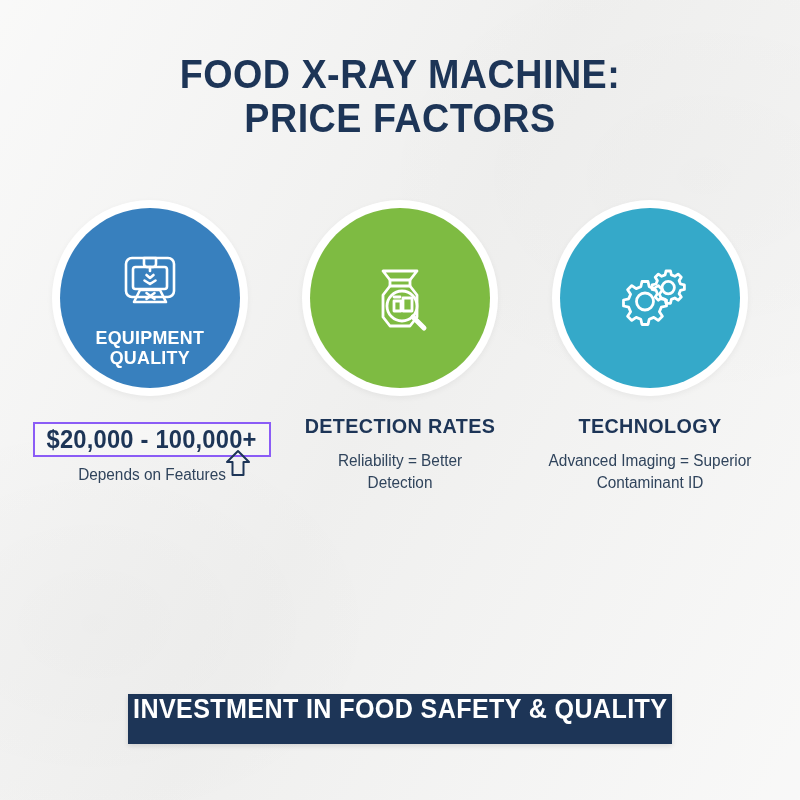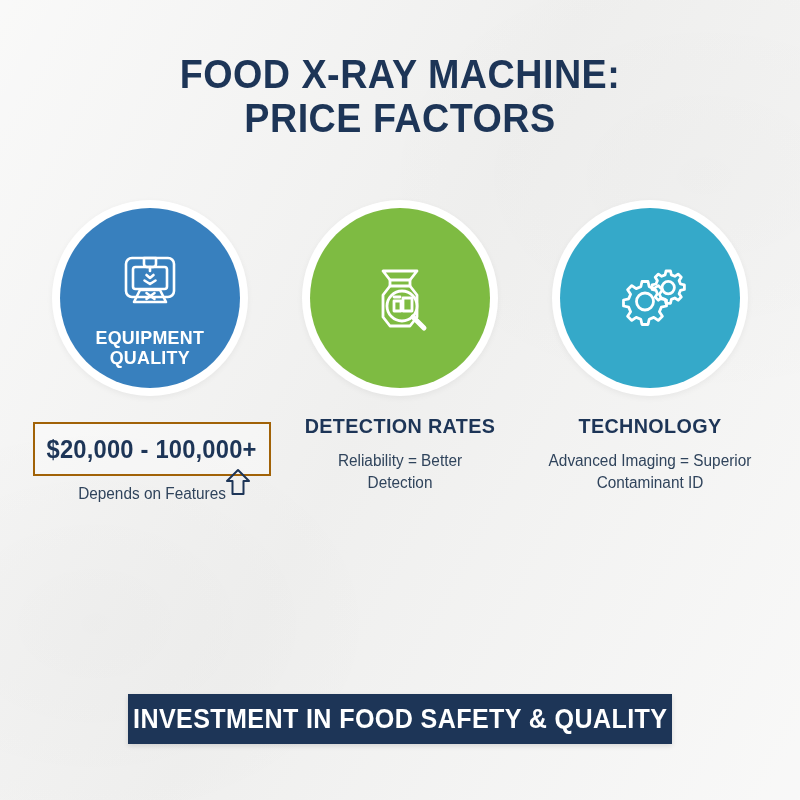--- a/index.html
+++ b/index.html
@@ -147,23 +147,23 @@
 
   
   .price-block {
     position: absolute;
     top: 222px;
     left: 8px;
     width: 238px;
   }
   .price-box {
     position: relative;
-    border: 2px solid #a16207;
+    border: 2px solid #8b5cf6;
     background: rgba(255,255,255,0.35);
-    height: 54px;
+    height: 35px;
     display: flex;
     align-items: center;
     justify-content: center;
   }
   .price-text {
     color: #1d3557;
     font-family: "Liberation Sans Narrow", "Liberation Sans", sans-serif;
     font-weight: bold;
     font-size: 25px;
     letter-spacing: 0.2px;
@@ -189,21 +189,20 @@
 
   
   .banner {
     position: absolute;
     left: 128px;
     top: 694px;
     width: 544px;
     height: 50px;
     background: #1d3557;
     display: flex;
-    align-items: center;
     justify-content: center;
     box-shadow: 0 2px 5px rgba(0,0,0,0.12);
   }
   .banner-text {
     color: #ffffff;
     font-family: "Liberation Sans Narrow", "Liberation Sans", sans-serif;
     font-weight: bold;
     font-size: 27px;
     letter-spacing: 0.4px;
     transform: scaleX(0.93);

